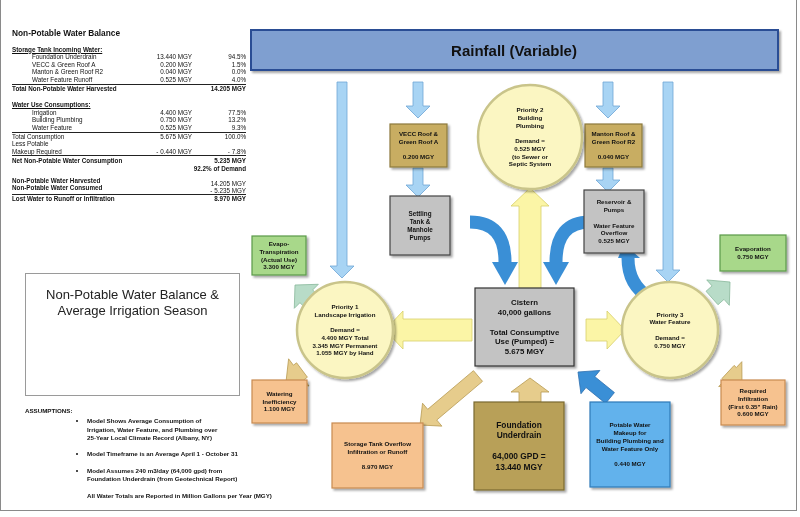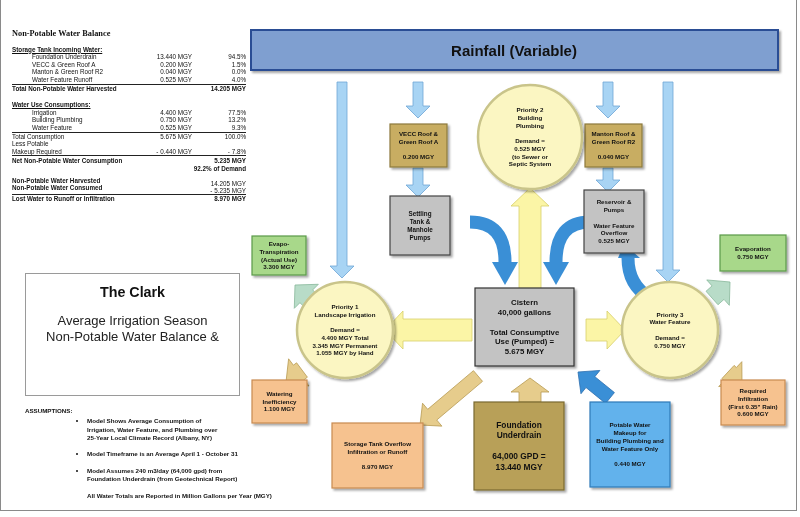--- a/index.html
+++ b/index.html
@@ -1,19 +1,19 @@
 <!DOCTYPE html>
 <html><head>
 <meta charset="utf-8">
 <style>
   html, body { margin: 0; padding: 0; background: #ffffff; }
   body { width: 800px; height: 517px; position: relative; overflow: hidden; font-family: "Liberation Sans", sans-serif; color: #111; }
   .frame { position: absolute; left: 0; top: 0; width: 797px; height: 511px; border: 1.5px solid #8a8a8a; border-top: none; box-sizing: border-box; }
   .balance { position: absolute; left: 12px; top: 30px; width: 234px; font-size: 6.3px; line-height: 7.6px; }
-  .balance .title { font-weight: bold; font-size: 8.3px; margin-bottom: 8px; font-family: Liberation Serif, serif; }
+  .balance .title { font-weight: bold; font-size: 8.3px; margin-bottom: 8px; }
   .balance .sec { font-weight: bold; text-decoration: underline; margin-top: 5px; }
   .row { display: flex; position: relative; }
   .row .lbl { width: 100px; }
   .row .lbl.ind { padding-left: 20px; width: 80px; }
   .row .val { width: 80px; text-align: right; padding-right: 0; }
   .row .pct { flex: 1; text-align: right; }
   .row.total { font-weight: bold; border-top: 0.8px solid #222; }
   .row.topline { border-top: 0.8px solid #222; }
   .row.bold { font-weight: bold; }
   .row .wide { width: 180px; }
@@ -110,25 +110,24 @@
     <span class="rt u" style="font-weight:normal;position:relative;top:3px">- 5.235 MGY</span>
   </div>
   <div class="row bold topline" style="margin-top:2px">
     <span class="wide">Lost Water to Runoff or Infiltration</span>
     <span class="rt">8.970 MGY</span>
   </div>
 </div>
 
 <div class="titlebox">
   <div class="t1">
-    <div>The Clark</div>
   </div>
   <div class="t2">
+    <div>Non-Potable Water Balance &amp;</div>
     <div>Average Irrigation Season</div>
-    <div>Non-Potable Water Balance &amp;</div>
   </div>
 </div>
 
 <div class="assump">
   <div>ASSUMPTIONS:</div>
   <ul id="assump-list">
       <li>Model Shows Average Consumption of<br>Irrigation, Water Feature, and Plumbing over<br>25-Year Local Climate Record (Albany, NY)</li>
       <li>Model Timeframe is an Average April 1 - October 31</li>
       <li>Model Assumes 240 m3/day (64,000 gpd) from<br>Foundation Underdrain (from Geotechnical Report)</li>
     </ul>

